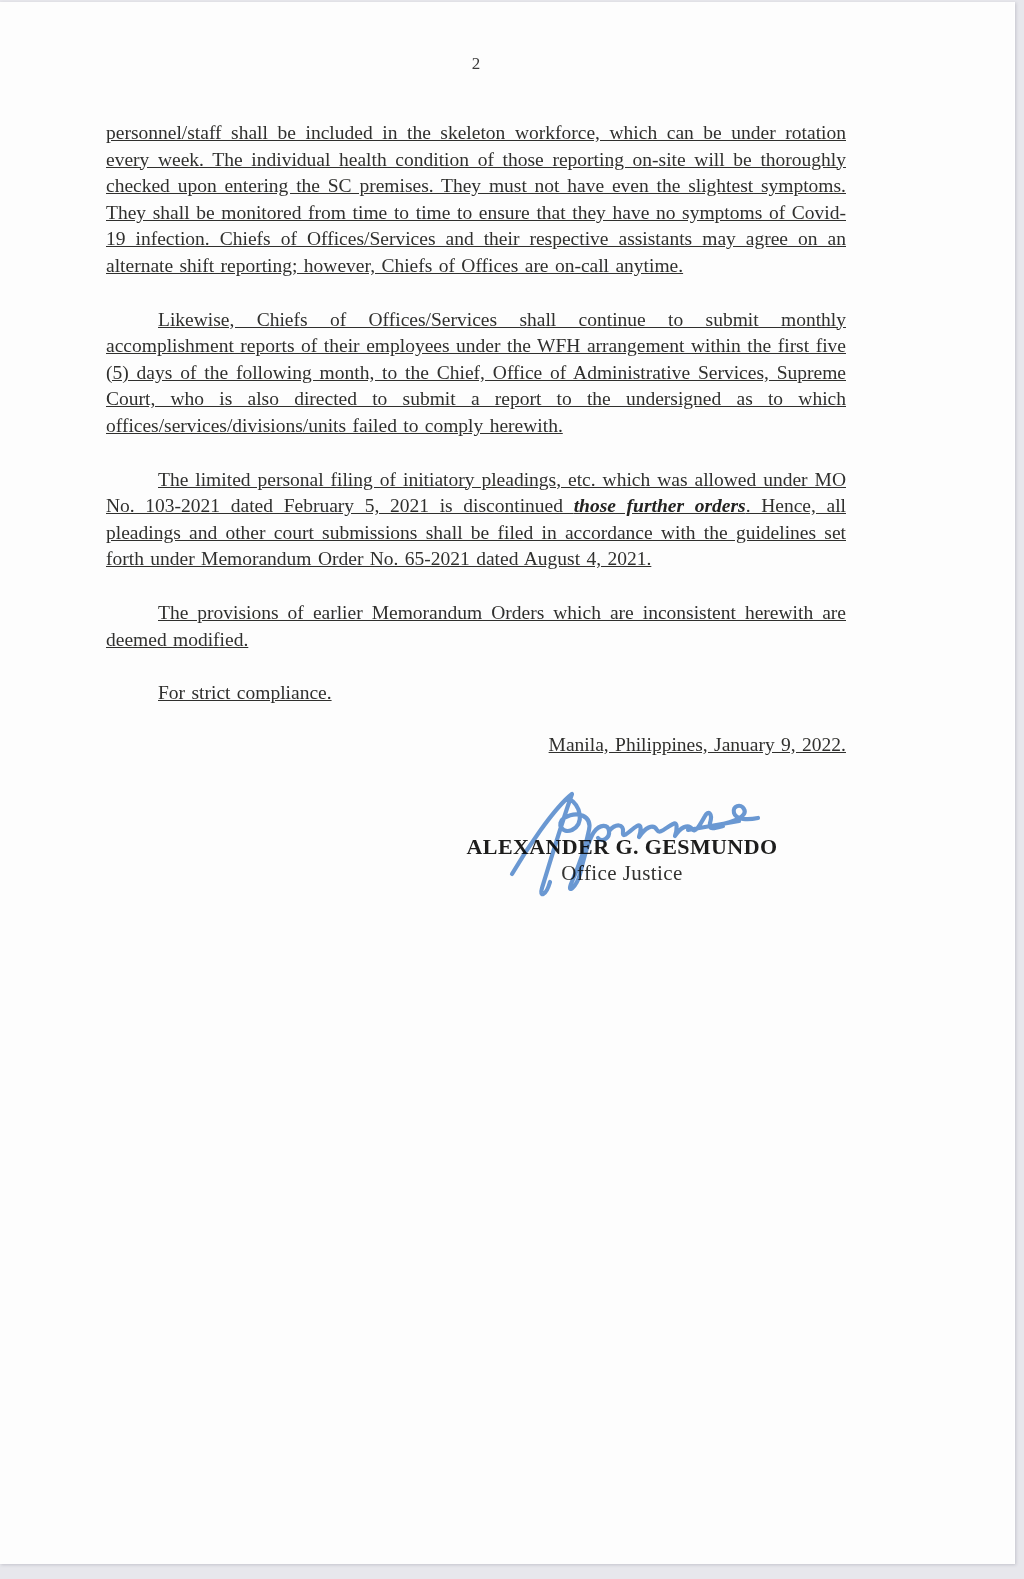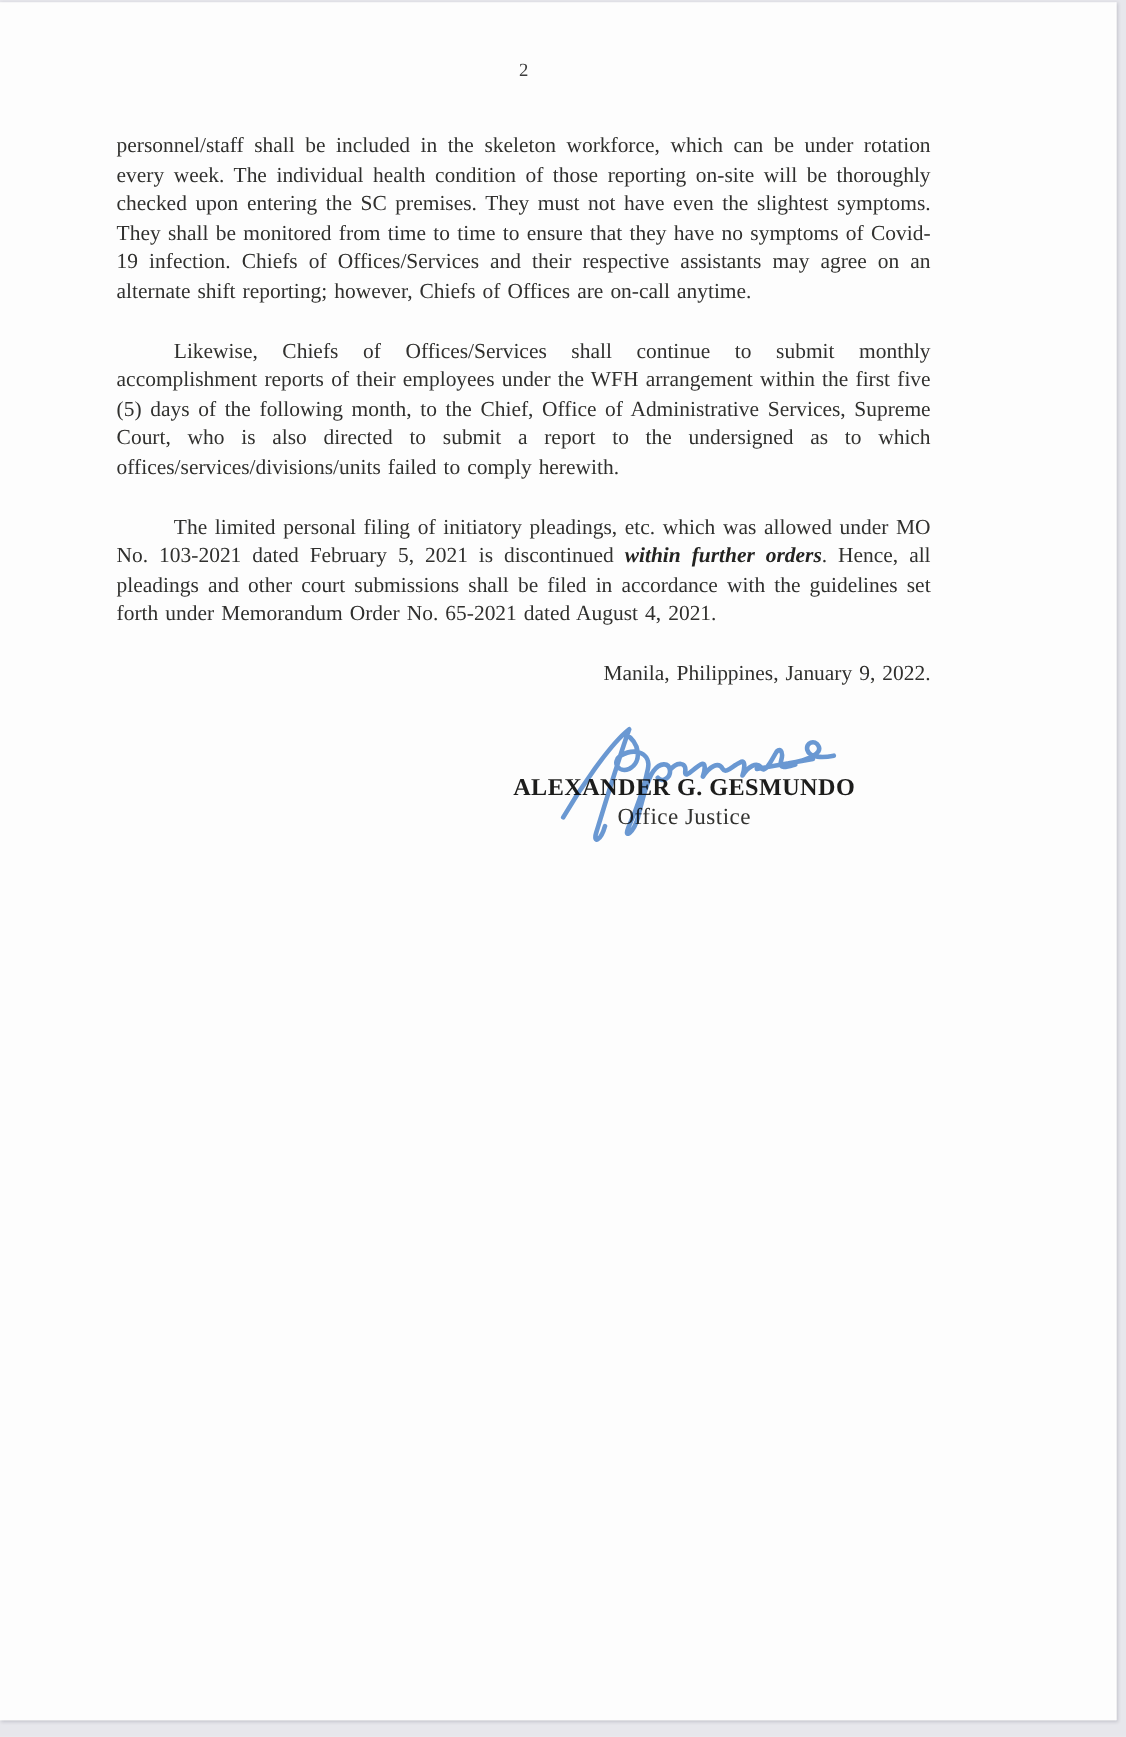--- a/index.html
+++ b/index.html
@@ -35,20 +35,21 @@
     color: #3c3c3c;
   }
   .para {
     margin: 0 0 27px 0;
     font-size: 19.5px;
     line-height: 26.6px;
     color: #30302e;
     text-align: justify;
     word-spacing: 1.5px;
     text-indent: 52px;
+    text-decoration: underline;
   }
   .para.first {
     margin-top: 44px;
     text-indent: 0;
   }
   .para .em {
     font-weight: bold;
     font-style: italic;
     color: #232321;
   }
@@ -95,23 +96,25 @@
 <body>
 
 <div class="page">
 
   <div class="page-number">2</div>
 
   <p class="para first">personnel/staff shall be included in the skeleton workforce, which can be under rotation every week.  The individual health condition of those reporting on-site will be thoroughly checked upon entering the SC premises.  They must not have even the slightest symptoms. They shall be monitored from time to time to ensure that they have no symptoms of Covid-19 infection. Chiefs of Offices/Services and their respective assistants may agree on an alternate shift reporting; however, Chiefs of Offices are on-call anytime.</p>
 
   <p class="para">Likewise, Chiefs of Offices/Services shall continue to submit monthly accomplishment reports of their employees under the WFH arrangement within the first five (5) days of the following month, to the Chief, Office of Administrative Services, Supreme Court, who is also directed to submit a report to the undersigned as to which offices/services/divisions/units failed to comply herewith.</p>
 
-  <p class="para"><span>The limited personal filing of initiatory pleadings, etc. which was allowed under MO No. 103-2021 dated February 5, 2021 is discontinued </span><span class="em">within further orders</span><span>. Hence, all pleadings and other court submissions shall be filed in accordance with the guidelines set forth under Memorandum Order No. 65-2021 dated August 4, 2021.</span></p>
+  <p class="para"><span>The limited personal filing of initiatory pleadings, etc. which was allowed under MO No. 103-2021 dated February 5, 2021 is discontinued </span><span class="em">those further orders</span><span>. Hence, all pleadings and other court submissions shall be filed in accordance with the guidelines set forth under Memorandum Order No. 65-2021 dated August 4, 2021.</span></p>
 
+  <p class="para">The provisions of earlier Memorandum Orders which are inconsistent herewith are deemed modified.</p>
 
+  <p class="para line">For strict compliance.</p>
 
   <p class="para line dateline">Manila, Philippines, January 9, 2022.</p>
 
   <div class="sign-block">
     <div class="sig-name">ALEXANDER G. GESMUNDO</div>
     <div class="sig-title">Office Justice</div>
     <svg class="sig-svg" viewBox="0 0 270 112" xmlns="http://www.w3.org/2000/svg">
       <path d="M20,86 C34,62 62,20 80,6 C70,34 58,74 50,100 C47,110 54,108 58,94
                M76,10 C90,18 92,36 80,42 C70,46 64,36 72,30 C86,22 100,28 97,42
                C94,58 86,80 79,96 C75,106 84,100 88,86 C92,70 96,52 102,44

